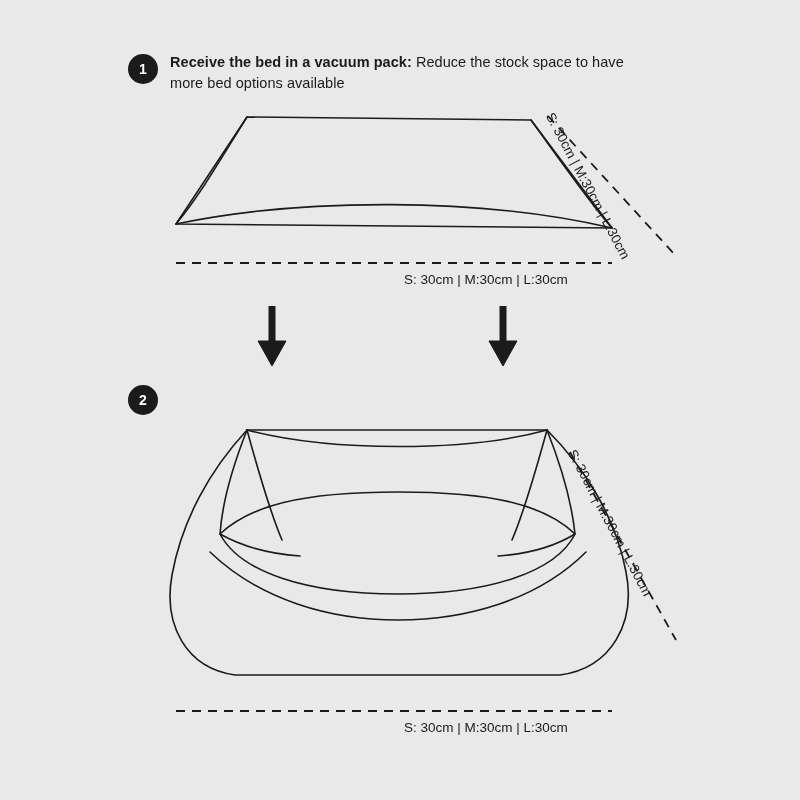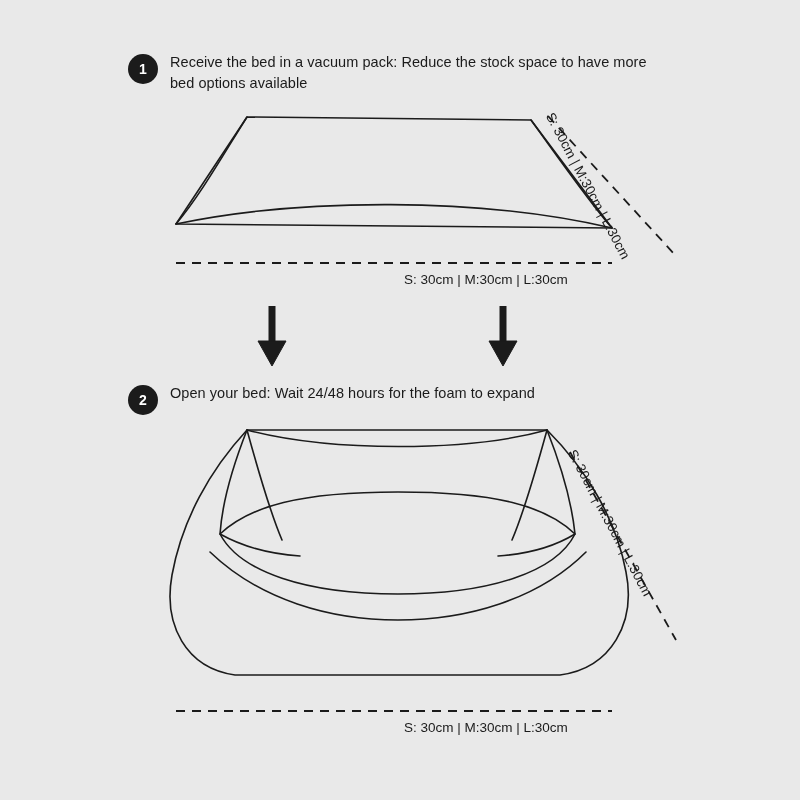--- a/index.html
+++ b/index.html
@@ -42,21 +42,21 @@
     margin-right: 12px;
     margin-top: 2px;
   }
   .step-text {
     font-size: 14.5px;
     line-height: 1.45;
     max-width: 480px;
     letter-spacing: 0.05px;
   }
   .step-text b {
-    font-weight: normal;
+    font-weight: bold;
     margin-top: 46px;
   }
 
   #step1 { left: 128px; top: 52px; }
   #step2 { left: 128px; top: 383px; }
 
   
   .art {
     position: absolute;
     left: 0;
@@ -165,23 +165,20 @@
 
   <div class="step" id="step1">
     <div class="step-badge">1</div>
     <div class="step-text">
       <b>Receive the bed in a vacuum pack:</b><span> Reduce the stock space to have more bed options available</span>
     </div>
   </div>
 
   <div class="step" id="step2">
     <div class="step-badge">2</div>
-    <div class="step-text">
-      <b>Open your bed:</b><span> Wait 24/48 hours for the foam to expand</span>
-    </div>
   </div>
 
   <div class="dim-label" id="dim1-bottom">S: 30cm | M:30cm | L:30cm</div>
   <div class="dim-diag" id="dim1-diag">S: 30cm | M:30cm | L:30cm</div>
 
   <div class="dim-label" id="dim2-bottom">S: 30cm | M:30cm | L:30cm</div>
   <div class="dim-diag" id="dim2-diag">S: 30cm | M:30cm | L:30cm</div>
 
 </div>
 

